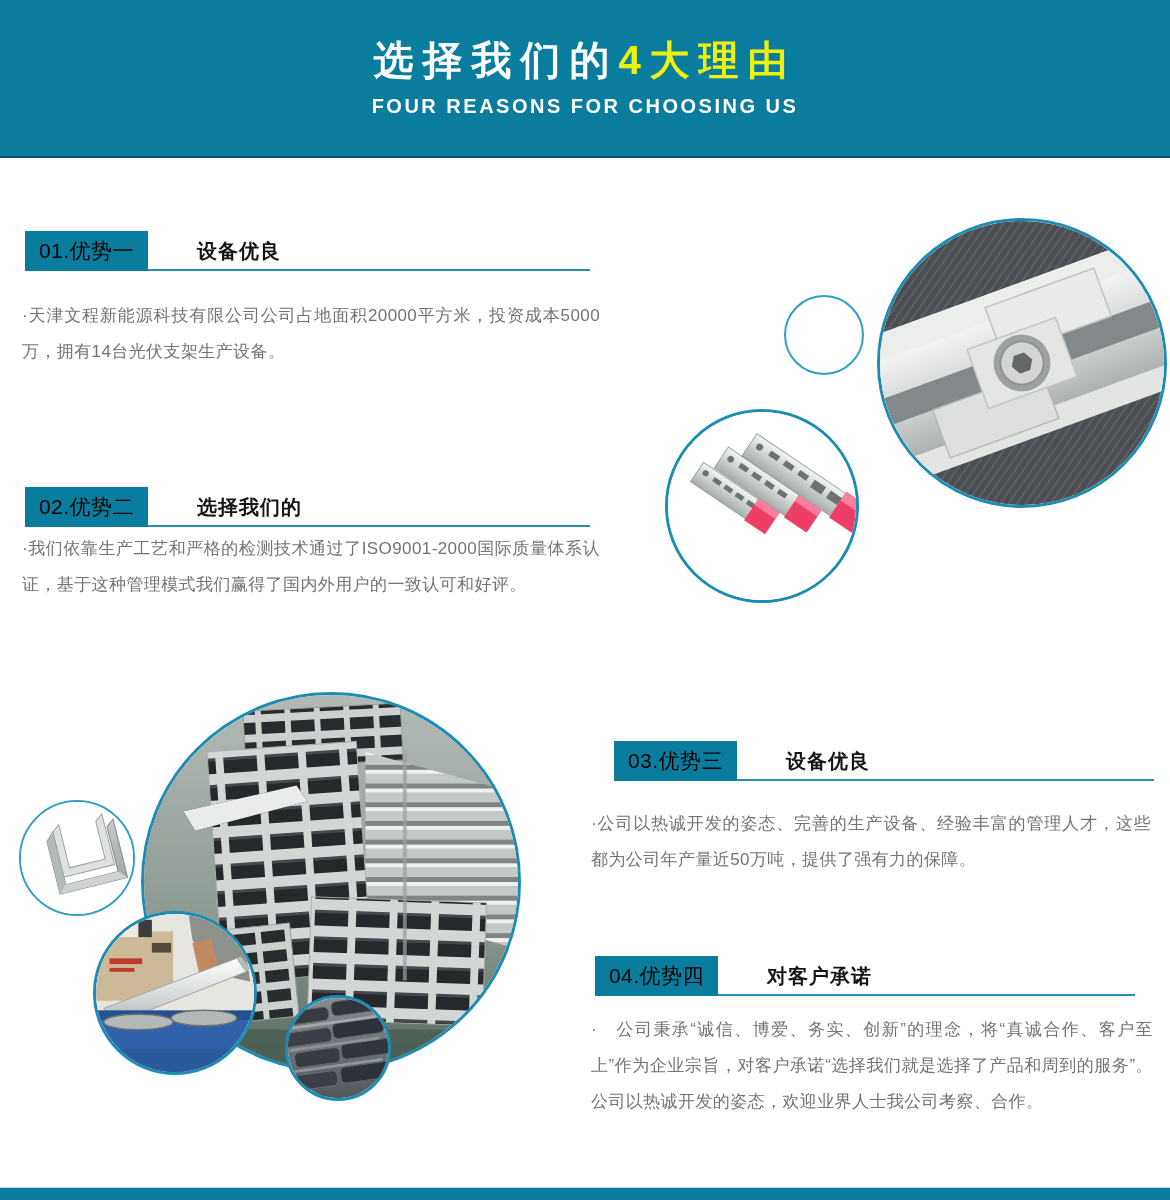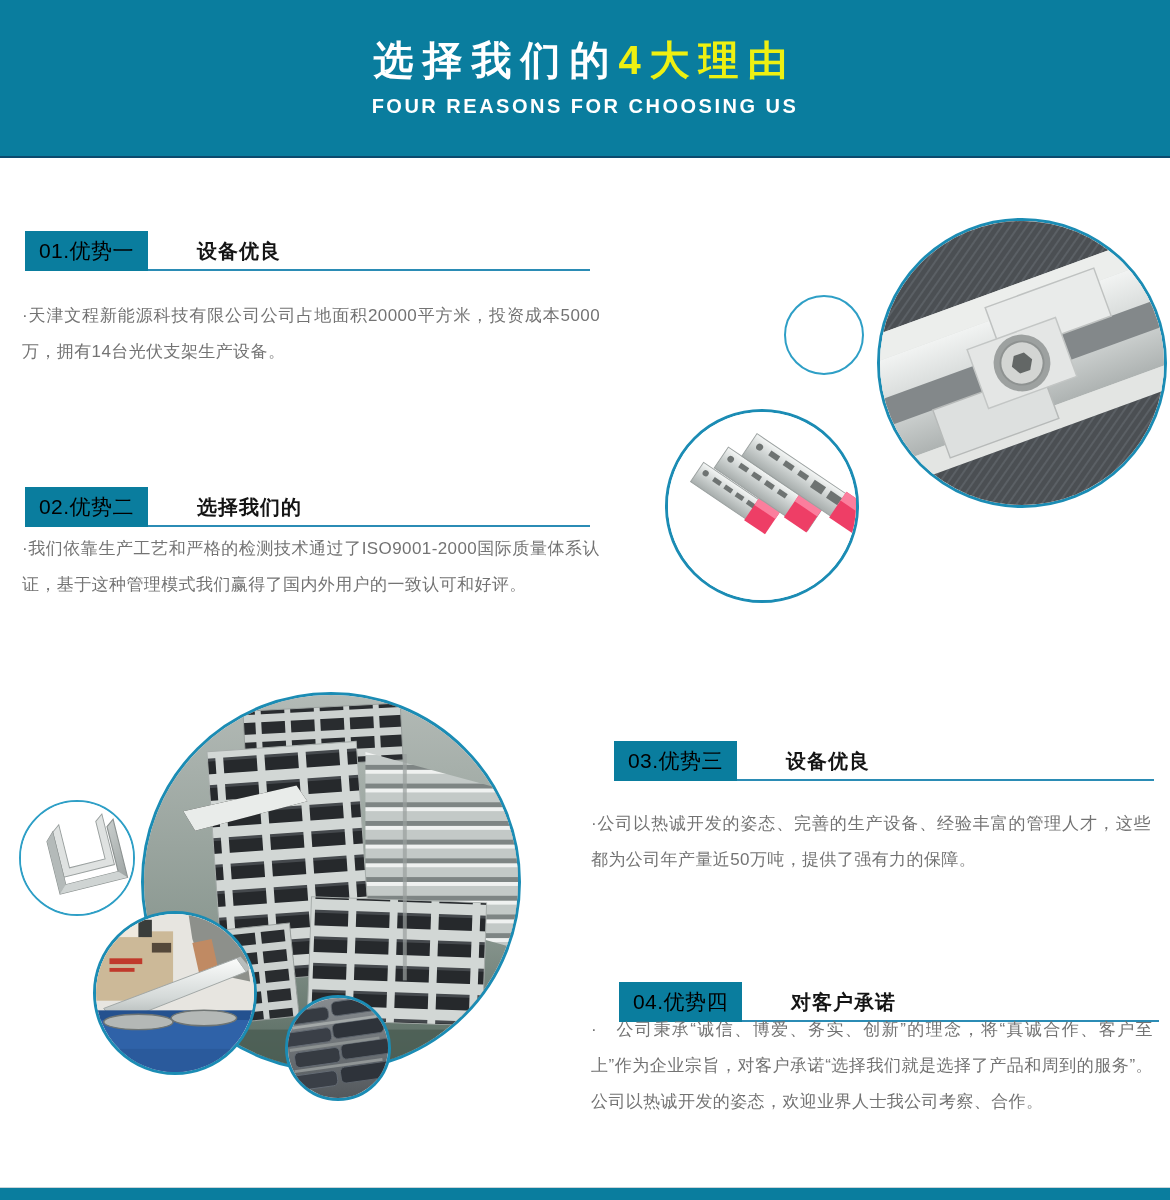--- a/index.html
+++ b/index.html
@@ -23,21 +23,21 @@
     position:absolute;left:0;bottom:0;width:123px;height:40px;background:#0a7d9e;
     color:#000000;font-size:21px;line-height:40px;text-align:center;letter-spacing:0.5px;
   }
   .sec .sec-title{
     position:absolute;left:147px;bottom:0;height:40px;line-height:40px;padding-left:25px;
     font-size:20px;font-weight:bold;color:#141414;letter-spacing:1px;
   }
   .sec1{left:25px;top:231px;width:565px;}
   .sec2{left:25px;top:447px;width:565px;margin-top:40px;}
   .sec3{left:614px;top:741px;width:540px;}
-  .sec4{left:595px;top:982px;width:540px;margin-left:24px;}
+  .sec4{left:595px;top:956px;width:540px;}
   
   .para{
     position:absolute;font-size:17px;line-height:36px;color:#737373;letter-spacing:0.4px;
     text-align:justify;
   }
   .para1{left:22px;top:298px;width:578px;}
   .para2{left:22px;top:531px;width:578px;}
   .para3{left:591px;top:806px;width:560px;}
   .para4{left:591px;top:1012px;width:562px;}
   

